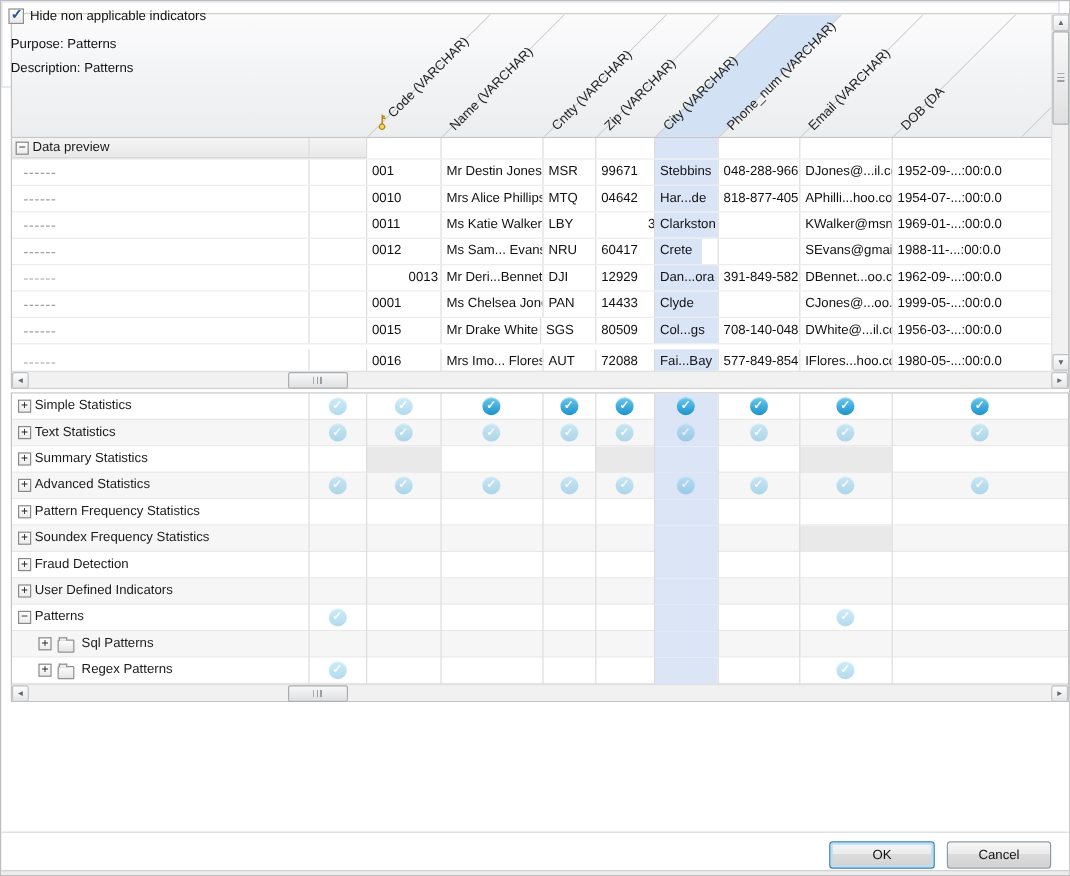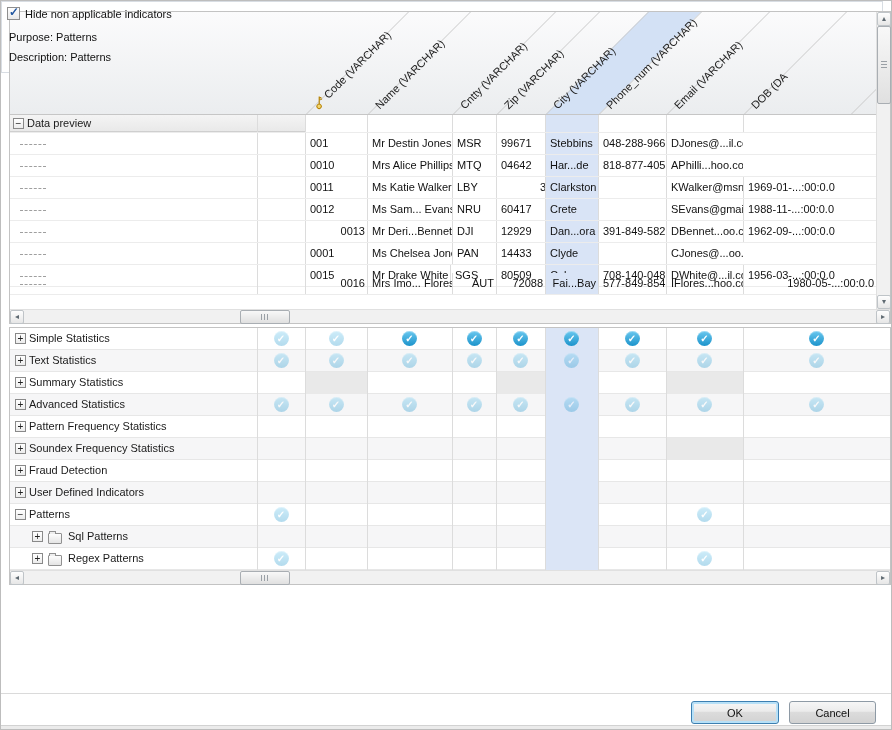--- a/index.html
+++ b/index.html
@@ -129,52 +129,54 @@
       <div class="trow" style="top: 18px; height: 22px;">
         <div class="stub"></div>
         <div class="cell" style="left: 247px; width: 48px;"></div>
         <div class="cell" style="left: 295px; width: 62px;">001</div>
         <div class="cell" style="left: 357px; width: 85px;">Mr Destin Jones</div>
         <div class="cell" style="left: 442px; width: 44px;">MSR</div>
         <div class="cell" style="left: 486px; width: 49px;">99671</div>
         <div class="cell sel" style="left: 535px; width: 53px;">Stebbins</div>
         <div class="cell" style="left: 588px; width: 68px;">048-288-966</div>
         <div class="cell" style="left: 656px; width: 77px;">DJones@...il.com</div>
+        <div class="cell" style="left: 733px; width: 133px;">1952-09-...:00:0.0</div>
       </div>
       <div class="trow" style="top: 40px; height: 22px;">
         <div class="stub"></div>
         <div class="cell" style="left: 247px; width: 48px;"></div>
         <div class="cell" style="left: 295px; width: 62px;">0010</div>
         <div class="cell" style="left: 357px; width: 85px;">Mrs Alice Phillips</div>
         <div class="cell" style="left: 442px; width: 44px;">MTQ</div>
         <div class="cell" style="left: 486px; width: 49px;">04642</div>
         <div class="cell sel" style="left: 535px; width: 53px;">Har...de</div>
         <div class="cell" style="left: 588px; width: 68px;">818-877-405</div>
         <div class="cell" style="left: 656px; width: 77px;">APhilli...hoo.com</div>
+        <div class="cell" style="left: 733px; width: 133px;">1954-07-...:00:0.0</div>
       </div>
       <div class="trow" style="top: 62px; height: 22px;">
         <div class="stub"></div>
         <div class="cell" style="left: 247px; width: 48px;"></div>
         <div class="cell" style="left: 295px; width: 62px;">0011</div>
         <div class="cell" style="left: 357px; width: 85px;">Ms Katie Walker</div>
         <div class="cell" style="left: 442px; width: 44px;">LBY</div>
         <div class="cell" style="left: 486px; width: 49px; padding-left: 43px;">30021</div>
         <div class="cell sel" style="left: 535px; width: 53px;">Clarkston</div>
         <div class="cell" style="left: 588px; width: 68px;"></div>
         <div class="cell" style="left: 656px; width: 77px;">KWalker@msn.com</div>
         <div class="cell" style="left: 733px; width: 133px;">1969-01-...:00:0.0</div>
       </div>
       <div class="trow" style="top: 84px; height: 22px;">
         <div class="stub"></div>
         <div class="cell" style="left: 247px; width: 48px;"></div>
         <div class="cell" style="left: 295px; width: 62px;">0012</div>
         <div class="cell" style="left: 357px; width: 85px;">Ms Sam... Evans</div>
         <div class="cell" style="left: 442px; width: 44px;">NRU</div>
         <div class="cell" style="left: 486px; width: 49px;">60417</div>
-        <div class="cell sel" style="left: 535px; width: 53px;">Crete</div>
+        <div class="cell sel" style="left: 535px; width: 40px;">Crete</div>
         <div class="cell" style="left: 588px; width: 68px;"></div>
         <div class="cell" style="left: 656px; width: 77px;">SEvans@gmail.com</div>
         <div class="cell" style="left: 733px; width: 133px;">1988-11-...:00:0.0</div>
       </div>
       <div class="trow" style="top: 106px; height: 22px;">
         <div class="stub"></div>
         <div class="cell" style="left: 247px; width: 48px;"></div>
         <div class="cell" style="left: 295px; width: 62px; text-align: right;">0013</div>
         <div class="cell" style="left: 357px; width: 85px;">Mr Deri...Bennett</div>
         <div class="cell" style="left: 442px; width: 44px;">DJI</div>
@@ -187,34 +189,35 @@
       <div class="trow" style="top: 128px; height: 22px;">
         <div class="stub"></div>
         <div class="cell" style="left: 247px; width: 48px;"></div>
         <div class="cell" style="left: 295px; width: 62px;">0001</div>
         <div class="cell" style="left: 357px; width: 85px;">Ms Chelsea Jones</div>
         <div class="cell" style="left: 442px; width: 44px;">PAN</div>
         <div class="cell" style="left: 486px; width: 49px;">14433</div>
         <div class="cell sel" style="left: 535px; width: 53px;">Clyde</div>
         <div class="cell" style="left: 588px; width: 68px;"></div>
         <div class="cell" style="left: 656px; width: 77px;">CJones@...oo.com</div>
+        <div class="cell" style="left: 733px; width: 133px;">1999-05-...:00:0.0</div>
       </div>
       <div class="trow" style="top: 150px; height: 22px;">
         <div class="stub"></div>
         <div class="cell" style="left: 247px; width: 48px;"></div>
         <div class="cell" style="left: 295px; width: 62px;">0015</div>
         <div class="cell" style="left: 357px; width: 85px;">Mr Drake White</div>
         <div class="cell" style="left: 440px; width: 44px;">SGS</div>
         <div class="cell" style="left: 486px; width: 49px;">80509</div>
         <div class="cell sel" style="left: 535px; width: 53px;">Col...gs</div>
         <div class="cell" style="left: 588px; width: 68px;">708-140-048</div>
         <div class="cell" style="left: 656px; width: 77px;">DWhite@...il.com</div>
         <div class="cell" style="left: 733px; width: 133px;">1956-03-...:00:0.0</div>
       </div>
-      <div class="trow" style="top: 158px; height: 22px; text-align: right;">
+      <div class="trow" style="top: 176px; height: 22px;">
         <div class="stub"></div>
         <div class="cell" style="left: 247px; width: 48px;"></div>
         <div class="cell" style="left: 295px; width: 62px;">0016</div>
         <div class="cell" style="left: 357px; width: 85px;">Mrs Imo... Flores</div>
         <div class="cell" style="left: 442px; width: 44px;">AUT</div>
         <div class="cell" style="left: 486px; width: 49px;">72088</div>
         <div class="cell sel" style="left: 535px; width: 53px;">Fai...Bay</div>
         <div class="cell" style="left: 588px; width: 68px;">577-849-854</div>
         <div class="cell" style="left: 656px; width: 77px;">IFlores...hoo.com</div>
         <div class="cell" style="left: 733px; width: 133px;">1980-05-...:00:0.0</div>

